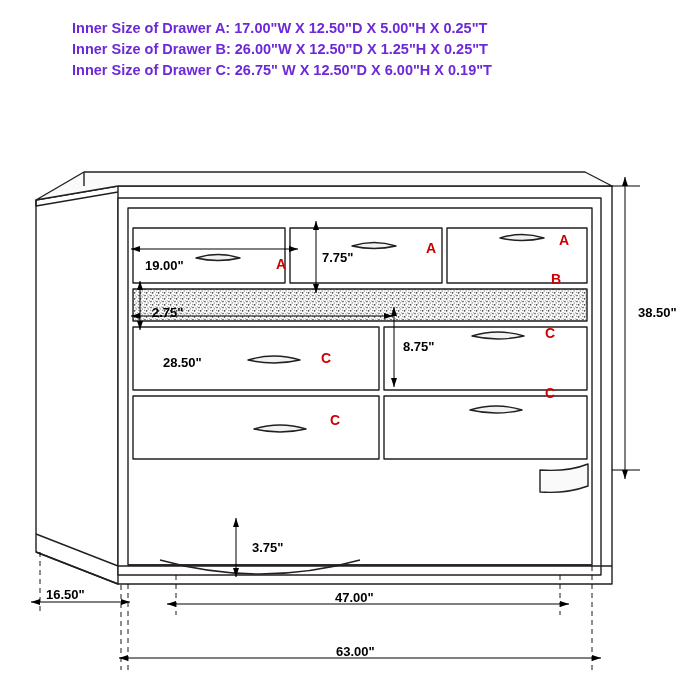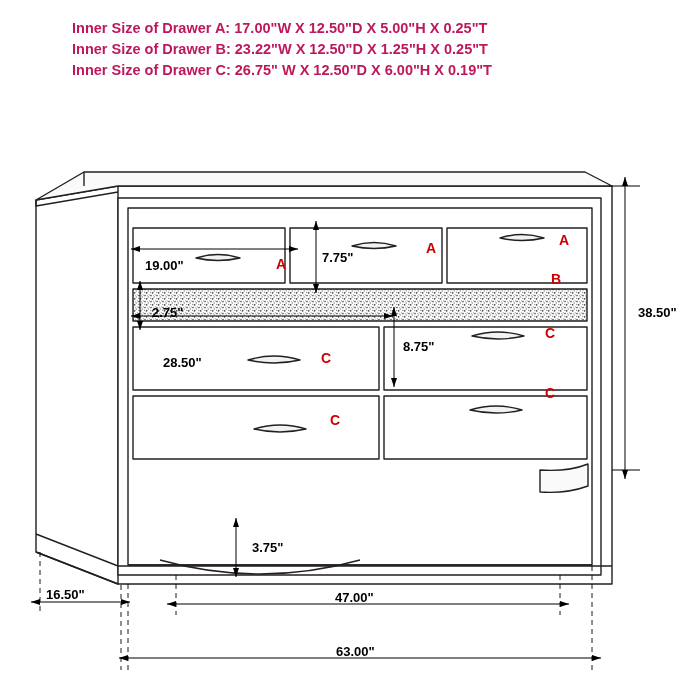--- a/index.html
+++ b/index.html
@@ -21,21 +21,21 @@
   }
   .spec-lines {
     position: absolute;
     left: 72px;
     top: 18px;
     width: 600px;
   }
   .spec-line {
     font-size: 14.5px;
     font-weight: bold;
-    color: #be185d;
+    color: #6d28d9;
     line-height: 21px;
     white-space: nowrap;
   }
   svg#drawing {
     position: absolute;
     left: 0;
     top: 0;
     width: 700px;
     height: 700px;
   }
@@ -54,21 +54,21 @@
     white-space: nowrap;
   }
 </style>
 </head>
 <body>
 
 <div id="stage">
 
   <div class="spec-lines">
     <div class="spec-line">Inner Size of Drawer A: 17.00"W X 12.50"D X 5.00"H X 0.25"T</div>
-    <div class="spec-line">Inner Size of Drawer B: 23.22"W X 12.50"D X 1.25"H X 0.25"T</div>
+    <div class="spec-line">Inner Size of Drawer B: 26.00"W X 12.50"D X 1.25"H X 0.25"T</div>
     <div class="spec-line">Inner Size of Drawer C: 26.75" W X 12.50"D X 6.00"H X 0.19"T</div>
   </div>
 
   <svg id="drawing" viewBox="0 0 700 700">
     <defs>
       <pattern id="glitter" width="6" height="6" patternUnits="userSpaceOnUse">
         <rect width="6" height="6" fill="#ffffff"></rect>
         <circle cx="1" cy="1.5" r="0.85" fill="#555"></circle>
         <circle cx="4.2" cy="3" r="0.7" fill="#777"></circle>
         <circle cx="2.6" cy="4.8" r="0.9" fill="#444"></circle>

